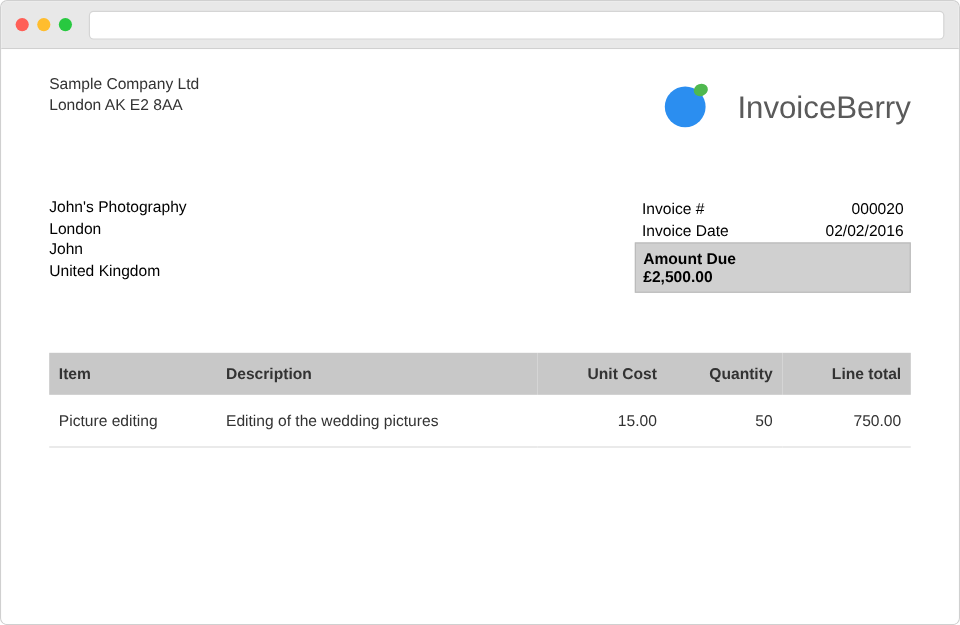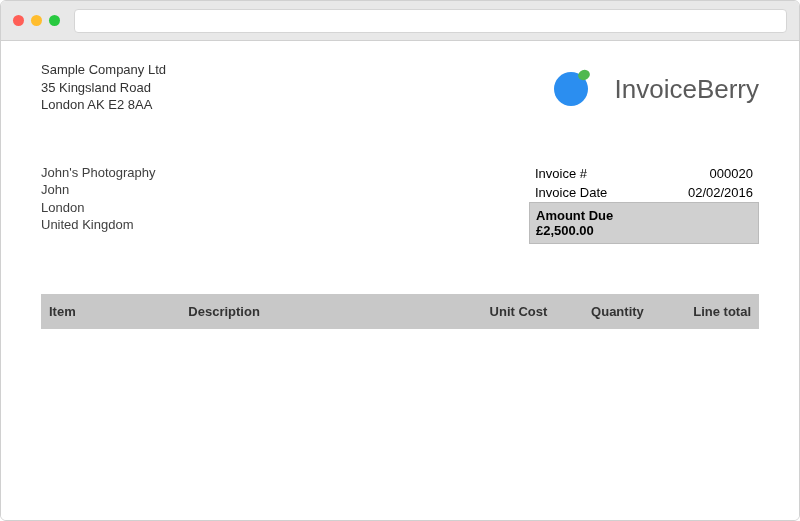--- a/index.html
+++ b/index.html
@@ -78,21 +78,21 @@
     }
     .mid-row {
       display: flex;
       justify-content: space-between;
       align-items: flex-start;
       margin-bottom: 50px;
     }
     .bill-to {
       font-size: 13px;
       line-height: 1.35;
-      color: #404040;
+      color: #000000;
     }
     .invoice-meta {
       width: 230px;
       font-size: 13px;
     }
     .meta-row {
       display: flex;
       justify-content: space-between;
       padding: 2px 6px;
     }
@@ -143,39 +143,38 @@
       <div class="traffic-light green"></div>
     </div>
     <div class="url-bar"></div>
   </div>
 
   <div class="page">
 
     <div class="top-row">
       <div class="company-address">
         <div>Sample Company Ltd</div>
-        <div>35 Kingsland Road</div>
         <div>London AK E2 8AA</div>
       </div>
       <div class="logo">
         <span>
           <svg width="44" height="44" viewBox="0 0 44 44">
             <circle cx="20" cy="24" r="17" fill="#2b8ef0"></circle>
             <ellipse cx="33" cy="10" rx="6" ry="5" fill="#4fb84f" transform="rotate(-20 33 10)"></ellipse>
           </svg>
         </span>
         <span class="logo-text">InvoiceBerry</span>
       </div>
     </div>
 
     <div class="mid-row">
       <div class="bill-to">
         <div>John's Photography</div>
+        <div>London</div>
         <div>John</div>
-        <div>London</div>
         <div>United Kingdom</div>
       </div>
       <div class="invoice-meta">
         <div class="meta-row">
           <span>Invoice #</span>
           <span>000020</span>
         </div>
         <div class="meta-row">
           <span>Invoice Date</span>
           <span>02/02/2016</span>
@@ -191,17 +190,24 @@
       <thead>
         <tr>
           <th class="col-item">Item</th>
           <th class="col-desc">Description</th>
           <th class="col-unit num">Unit Cost</th>
           <th class="col-qty num">Quantity</th>
           <th class="col-total num">Line total</th>
         </tr>
       </thead>
       <tbody>
+        <tr>
+          <td>Picture editing</td>
+          <td>Editing of the wedding pictures</td>
+          <td class="num">15.00</td>
+          <td class="num">50</td>
+          <td class="num">750.00</td>
+        </tr>
       </tbody>
     </table>
 
   </div>
 </div>
 
 </body></html>

